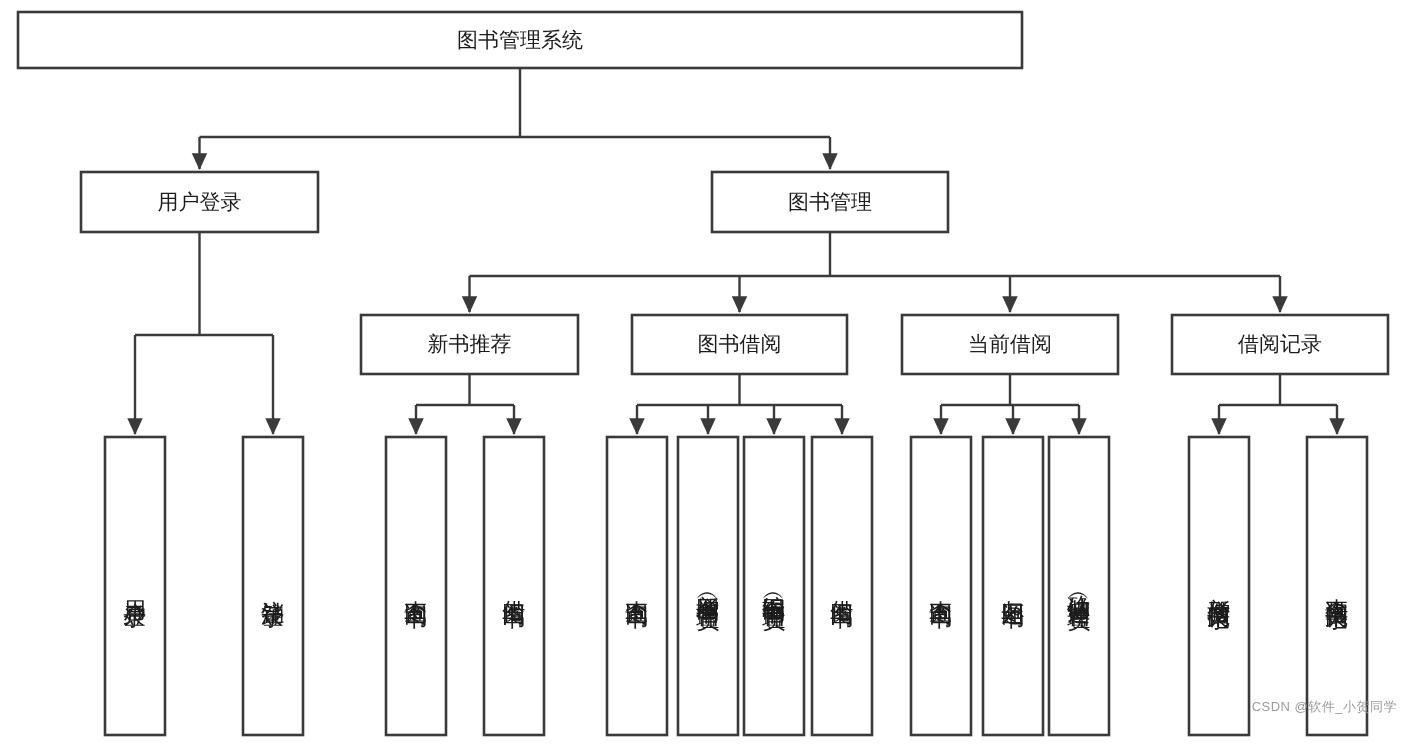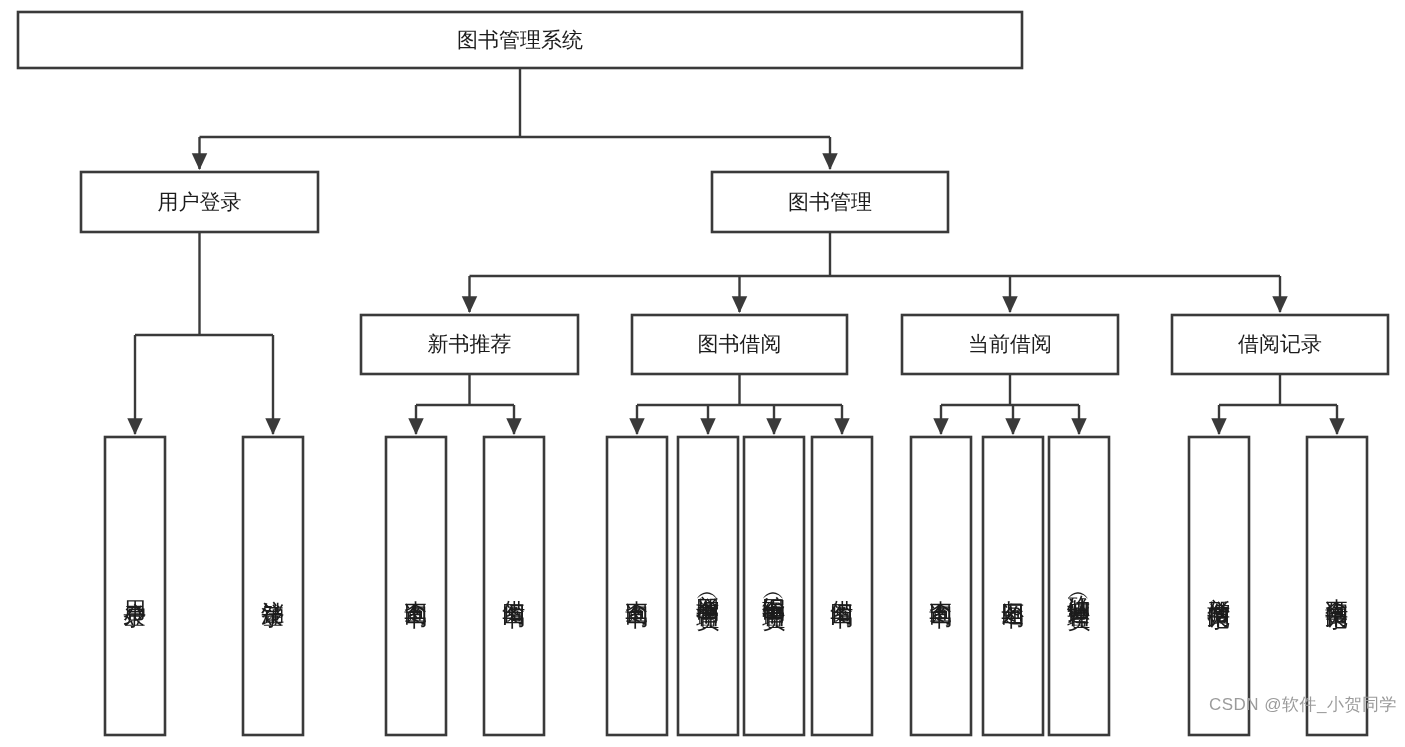--- a/index.html
+++ b/index.html
@@ -68,21 +68,21 @@
     line-height: 1.06;
     color: #1c1c1c;
     letter-spacing: 2px;
     white-space: nowrap;
   }
   .watermark {
     position: absolute;
     right: 8px;
     bottom: 6px;
     font-family: "Liberation Sans", "DejaVu Sans", sans-serif;
-    font-size: 17px;
+    font-size: 13px;
     color: #9b9b9b;
     letter-spacing: 0.5px;
     user-select: none;
   }
 </style>
 </head>
 <body>
 
 <div id="diagram-root">
 

